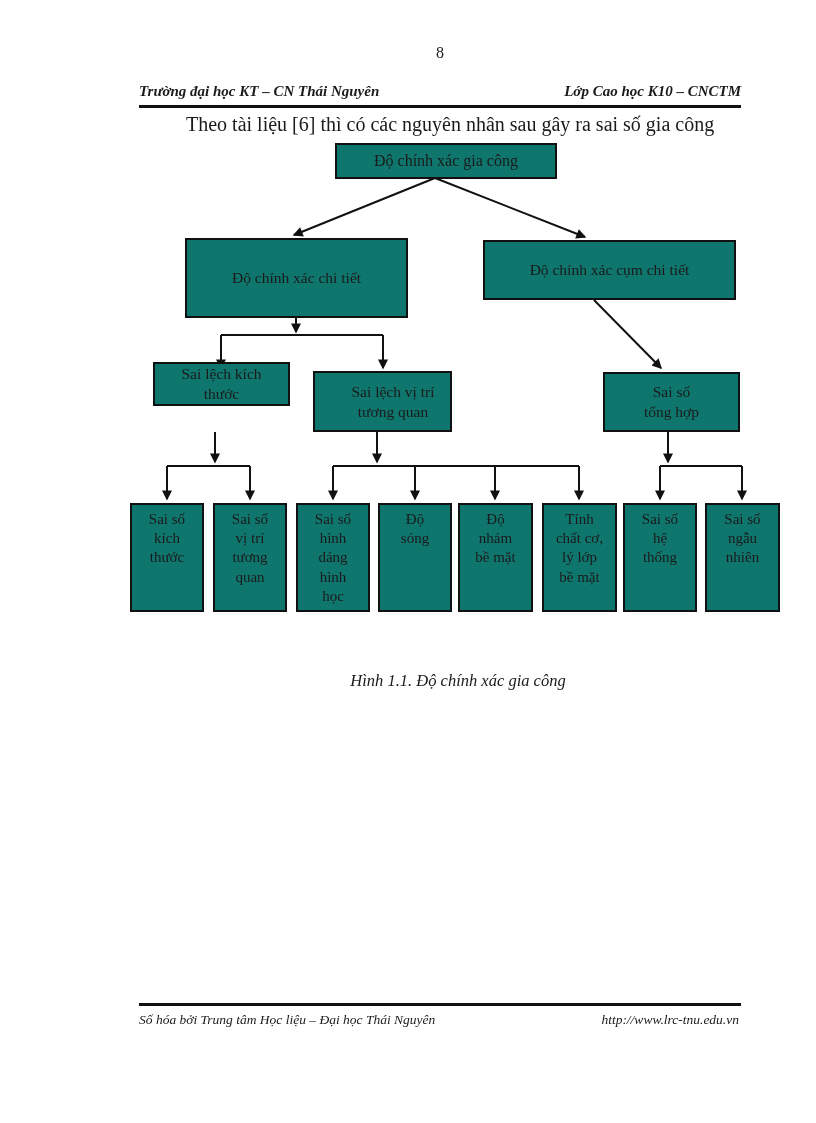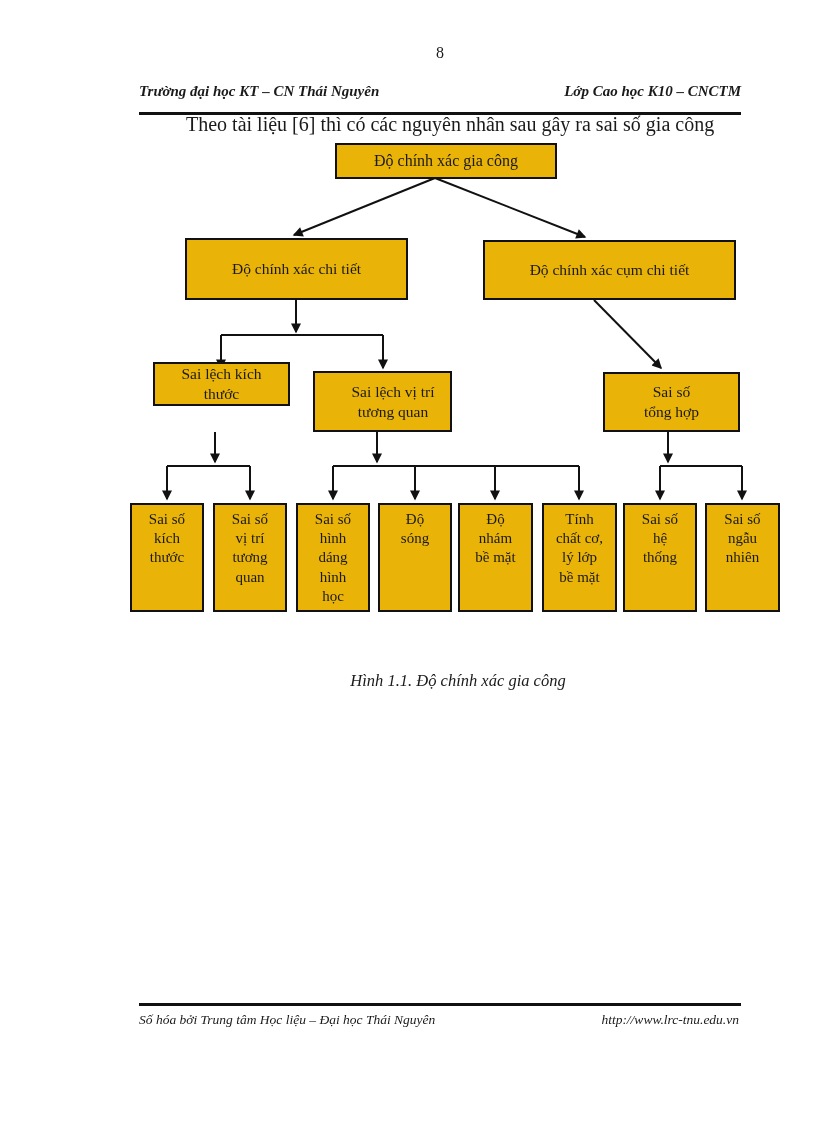--- a/index.html
+++ b/index.html
@@ -10,31 +10,31 @@
     overflow:hidden;
   }
   .page-number {
     position:absolute; top:44px; left:140px; width:600px;
     text-align:center; font-size:16px;
   }
   .running-header {
     position:absolute; top:83px; left:139px; width:602px;
     display:flex; justify-content:space-between; align-items:flex-end;
     font-weight:bold; font-style:italic; font-size:15px;
-    border-bottom:3px solid #111; padding-bottom:12px; box-sizing:border-box;
+    border-bottom:3px solid #111; padding-bottom:5px; box-sizing:border-box;
   }
   .intro {
     position:absolute; top:113px; left:140px; width:604px;
     font-size:20px; text-indent:46px;
   }
   .diagram { position:absolute; top:140px; left:0; width:816px; height:480px; }
   .diagram svg { position:absolute; top:0; left:0; }
   .node {
     position:absolute; box-sizing:border-box; border:2px solid #111;
-    background:#eab308; display:flex; align-items:center; justify-content:center;
+    background:#0f766e; display:flex; align-items:center; justify-content:center;
     text-align:center; font-size:15.5px; line-height:1.28; padding:2px;
   }
   .node.pre { white-space:pre-line; }
   .node.leaf { align-items:flex-start; padding-top:5px; white-space:pre-line; font-size:15px; }
   .caption {
     position:absolute; top:671px; left:95px; width:726px;
     text-align:center; font-style:italic; font-size:16.5px;
   }
   .footer-rule {
     position:absolute; top:1003px; left:139px; width:602px;
@@ -93,21 +93,21 @@
 
         <line x1="668" y1="292" x2="668" y2="322" marker-end="url(#arr)"></line>
         <line x1="660" y1="326" x2="742" y2="326"></line>
         <line x1="660" y1="326" x2="660" y2="359" marker-end="url(#arr)"></line>
         <line x1="742" y1="326" x2="742" y2="359" marker-end="url(#arr)"></line>
       </g>
     </svg>
 
     <div class="node" style="left:335px; top:3px;  width:222px; height:36px; font-size:16px;">Độ chính xác gia công</div>
 
-    <div class="node" style="left:185px; top:98px; width:223px; height:62px;">Độ chính xác chi tiết</div>
+    <div class="node" style="left:185px; top:98px; width:223px; height:80px;">Độ chính xác chi tiết</div>
 
     <div class="node" style="left:483px; top:100px; width:253px; height:60px;">Độ chính xác cụm chi tiết</div>
 
     <div class="node pre" style="left:153px; top:222px; width:137px; height:44px;">Sai lệch kích
 thước</div>
 
     <div class="node pre" style="left:313px; top:231px; width:139px; height:61px;padding-left:23px;">Sai lệch vị trí
 tương quan</div>
 
     <div class="node pre" style="left:603px; top:232px; width:137px; height:60px;">Sai số

